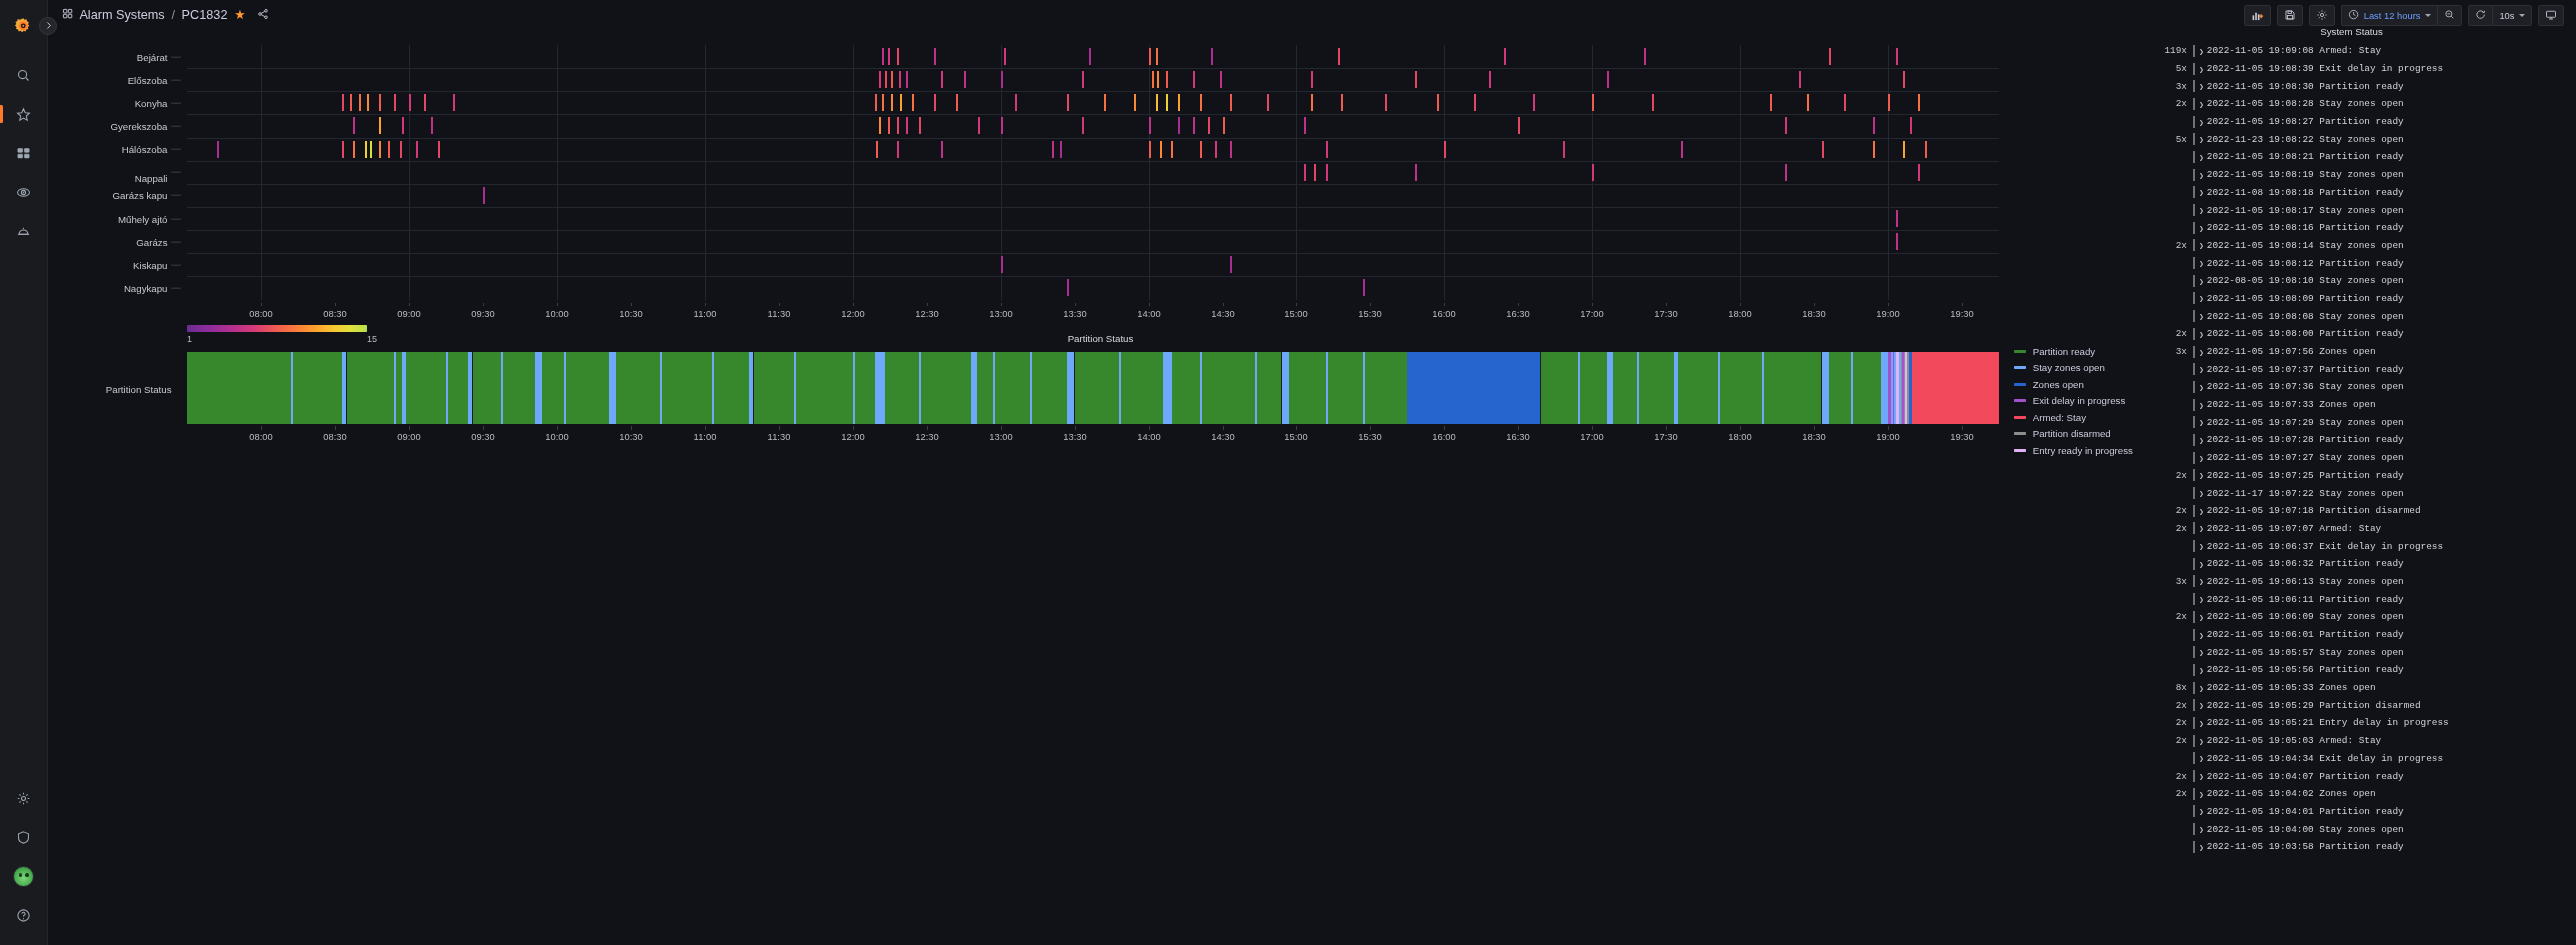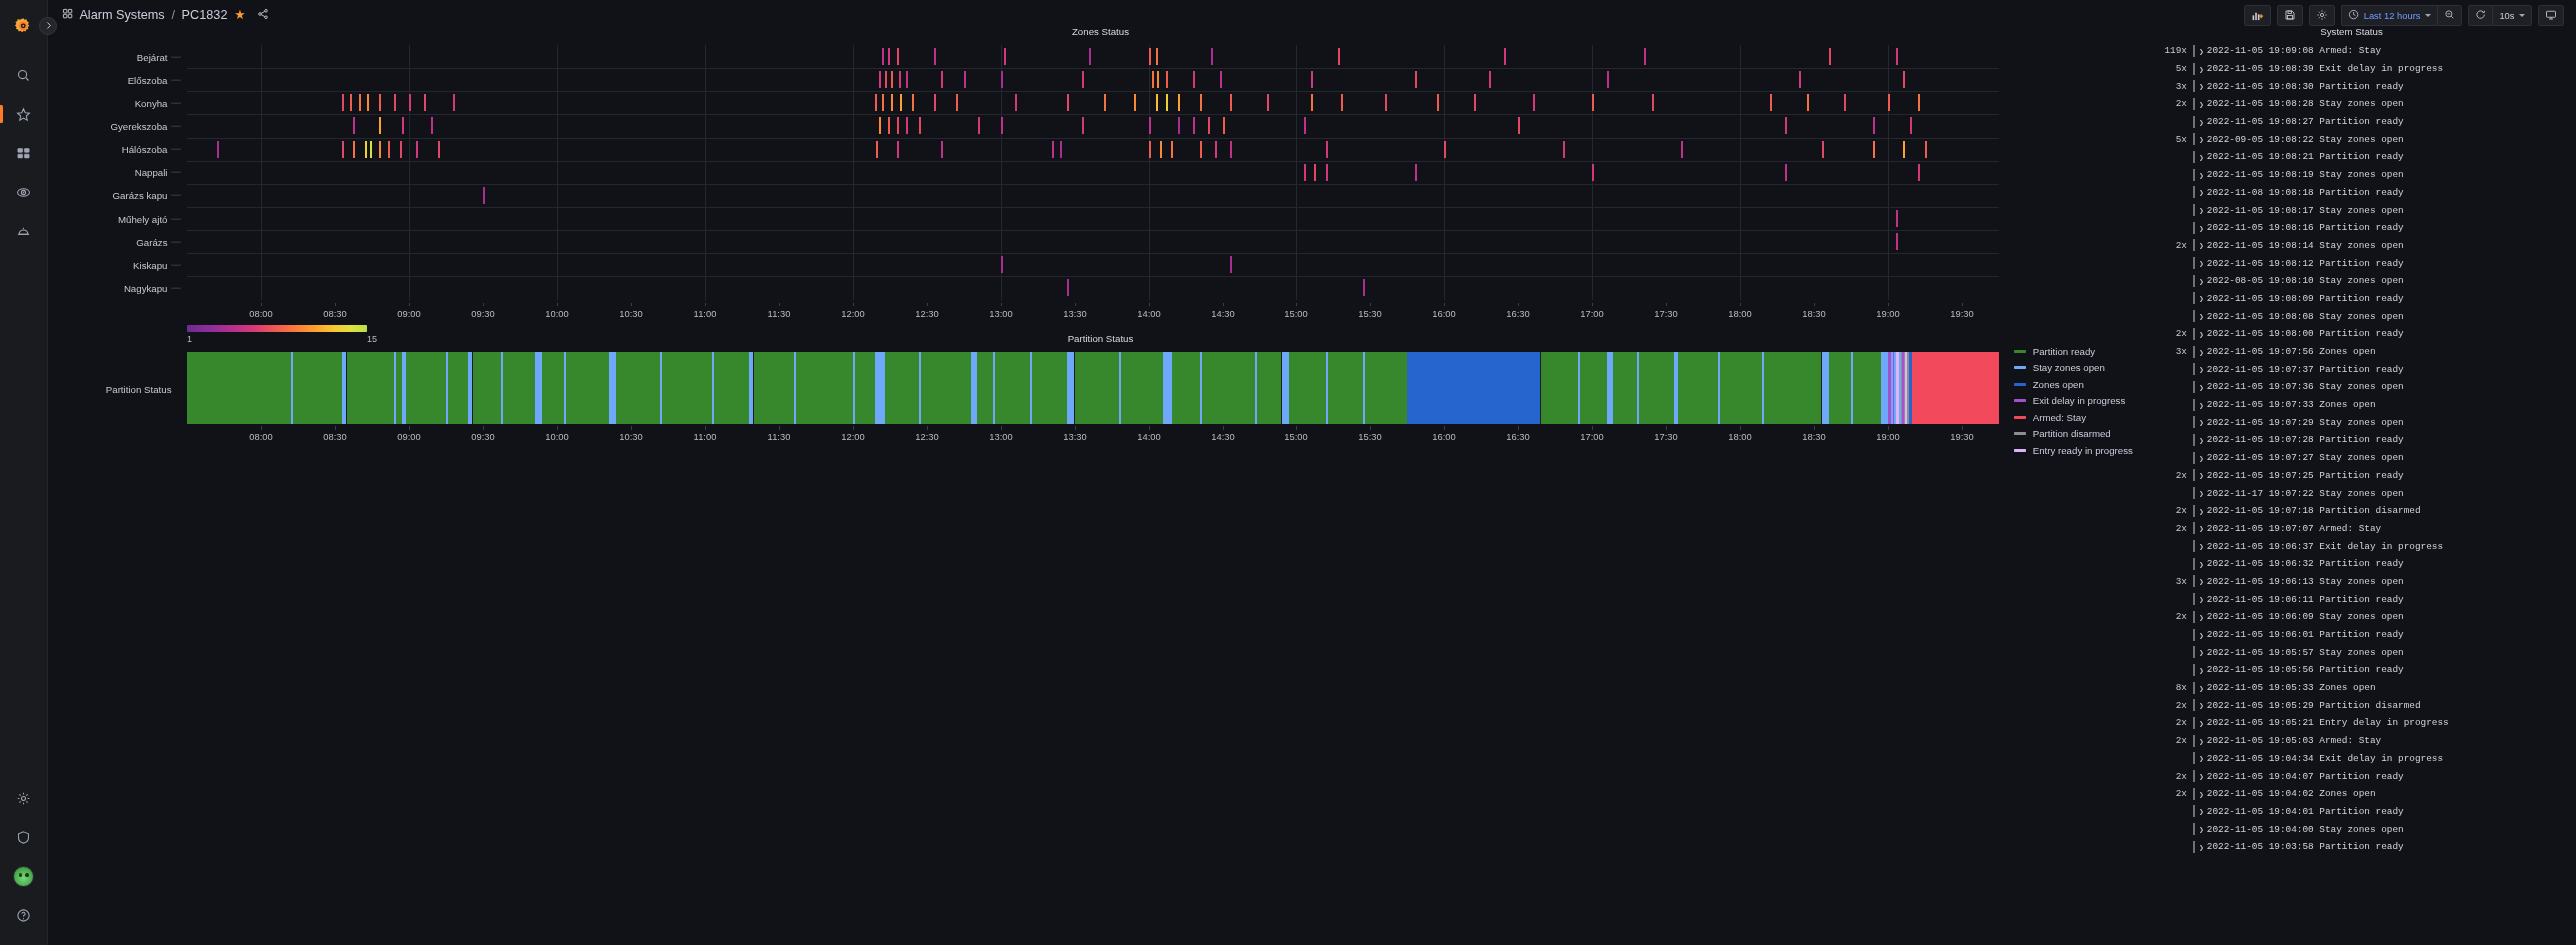--- a/index.html
+++ b/index.html
@@ -317,34 +317,33 @@
         <svg width="12" height="12" viewBox="0 0 24 24" fill="none" stroke="#ccccdc" stroke-width="1.7">
           <rect x="3" y="4.5" width="18" height="12" rx="1.5"></rect>
             <line x1="8" y1="20" x2="16" y2="20"></line>
           <line x1="12" y1="16.5" x2="12" y2="20"></line>
         </svg>
       </div>
     </div>
   </div>
 
   <div class="zones-panel">
-    <div class="panel-title zones-title">Zones Status</div>
 
     <div class="ylabels" id="zones-ylabels">
         <div class="ylabel" style="top: 11.6px;">Bejárat</div>
         <div class="ytick" style="top: 11.6px;"></div>
         <div class="ylabel" style="top: 35px;">Előszoba</div>
         <div class="ytick" style="top: 35px;"></div>
         <div class="ylabel" style="top: 58px;">Konyha</div>
         <div class="ytick" style="top: 58px;"></div>
         <div class="ylabel" style="top: 81px;">Gyerekszoba</div>
         <div class="ytick" style="top: 81px;"></div>
         <div class="ylabel" style="top: 104px;">Hálószoba</div>
         <div class="ytick" style="top: 104px;"></div>
-        <div class="ylabel" style="top: 127px;">Nappali</div>
+        <div class="ylabel" style="top: 133px;">Nappali</div>
         <div class="ytick" style="top: 127px;"></div>
         <div class="ylabel" style="top: 150px;">Garázs kapu</div>
         <div class="ytick" style="top: 150px;"></div>
         <div class="ylabel" style="top: 174px;">Műhely ajtó</div>
         <div class="ytick" style="top: 174px;"></div>
         <div class="ylabel" style="top: 197px;">Garázs</div>
         <div class="ytick" style="top: 197px;"></div>
         <div class="ylabel" style="top: 220px;">Kiskapu</div>
         <div class="ytick" style="top: 220px;"></div>
         <div class="ylabel" style="top: 243px;">Nagykapu</div>
@@ -753,21 +752,21 @@
         <div class="log-row">
           <span class="log-count"></span>
           <span class="log-gutter"></span>
           <span class="log-chevron">❯</span>
           <span class="log-text">2022-11-05 19:08:27 Partition ready</span>
         </div>
         <div class="log-row">
           <span class="log-count">5x</span>
           <span class="log-gutter"></span>
           <span class="log-chevron">❯</span>
-          <span class="log-text">2022-09-05 19:08:22 Stay zones open</span>
+          <span class="log-text">2022-11-23 19:08:22 Stay zones open</span>
         </div>
         <div class="log-row">
           <span class="log-count"></span>
           <span class="log-gutter"></span>
           <span class="log-chevron">❯</span>
           <span class="log-text">2022-11-05 19:08:21 Partition ready</span>
         </div>
         <div class="log-row">
           <span class="log-count"></span>
           <span class="log-gutter"></span>

